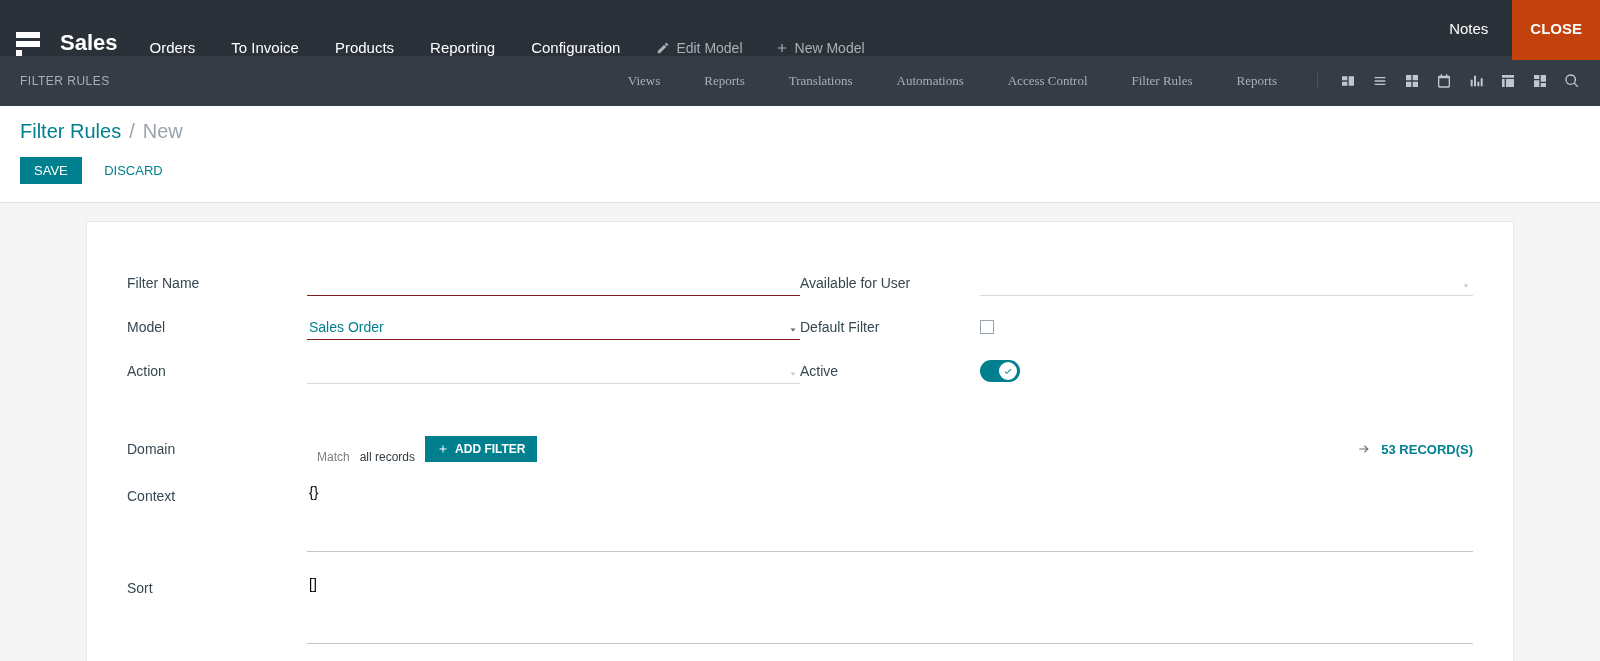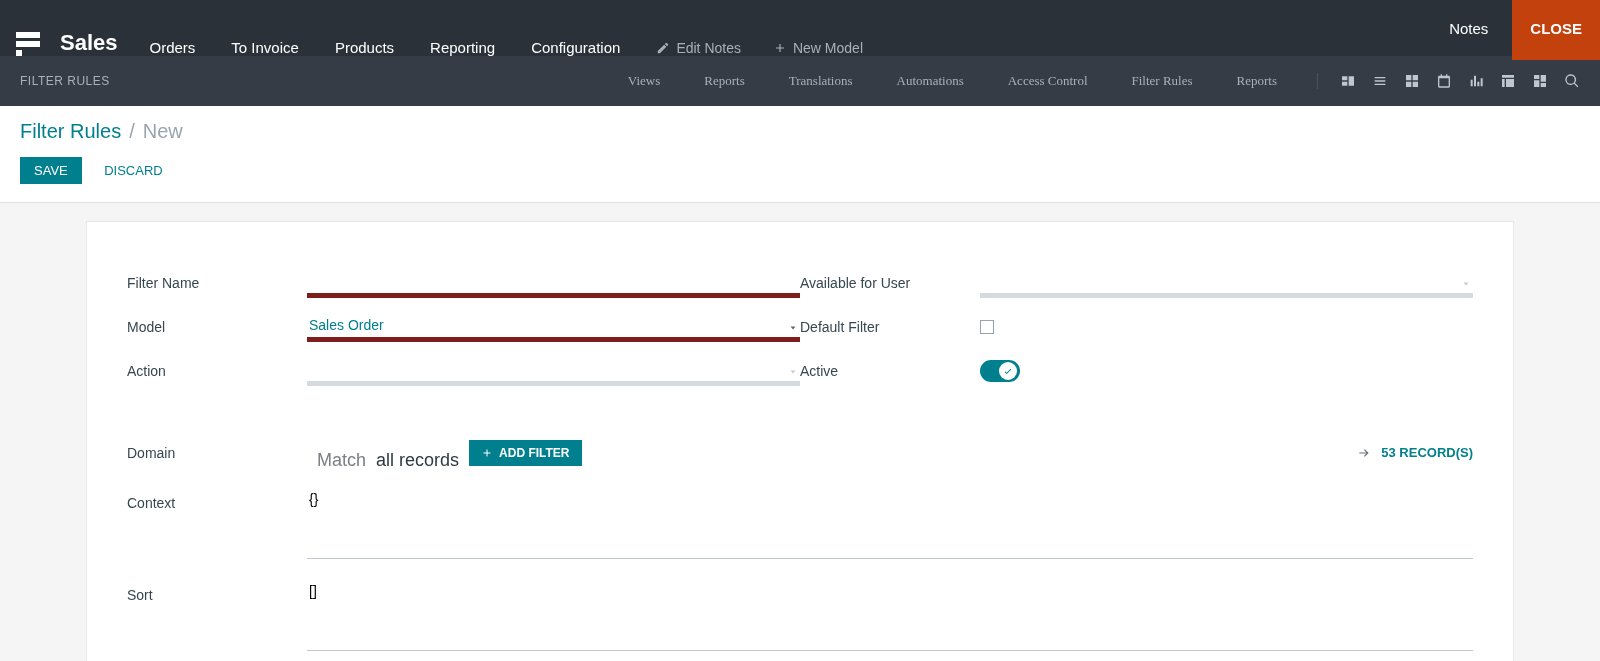--- a/index.html
+++ b/index.html
@@ -34,32 +34,32 @@
   .btn-primary { background: #00808e; color: #fff; }
   .btn-link { color: #00808e; background: transparent; padding: 6px 18px; }
 
   
   .sheet { background: #fff; margin: 18px 86px 30px; border: 1px solid #e5e8eb; padding: 46px 40px 50px; }
   .form-row { display: flex; }
   .form-col { flex: 1; }
   .field { display: flex; align-items: center; margin-bottom: 14px; min-height: 30px; }
   .field-label { width: 180px; font-size: 14px; color: #37474f; }
   .field-ctrl { flex: 1; position: relative; }
-  .u-input { width: 100%; border: none; border-bottom: 5px solid #7f1d1d; background: transparent; font-size: 14px; padding: 4px 18px 4px 2px; color: #00808e; outline: none; }
+  .u-input { width: 100%; border: none; border-bottom: 1px solid #7f1d1d; background: transparent; font-size: 14px; padding: 4px 18px 4px 2px; color: #00808e; outline: none; }
   .u-input.quiet { border-bottom-color: #d5dade; color: #666; }
   .dd-caret { position: absolute; right: 2px; top: 6px; pointer-events: none; }
   .dd-caret svg { width: 10px; height: 10px; fill: #666; }
 
   .checkbox { width: 14px; height: 14px; border: 1px solid #9aa4ae; background: #fff; cursor: pointer; }
   .toggle { width: 40px; height: 22px; background: #00808e; border-radius: 11px; position: relative; cursor: pointer; }
   .toggle .knob { position: absolute; right: 3px; top: 2px; width: 18px; height: 18px; border-radius: 50%; background: #fff; display:flex; align-items:center; justify-content:center; }
   .toggle .knob svg { width: 10px; height: 10px; fill: #00808e; }
 
   .domain-row { display: flex; align-items: center; gap: 10px; margin-top: 34px; }
-  .domain-row .match { color: #7a7f85; font-size: 18px; margin-top: 16px; }
+  .domain-row .match { color: #7a7f85; font-size: 12px; margin-top: 16px; }
   .domain-row .all { color: #2f3a42; }
   .btn-add { background: #00808e; color: #fff; font-weight: 700; font-size: 12px; padding: 6px 12px; display: flex; align-items: center; gap: 6px; cursor: pointer; text-transform: uppercase; }
   .records-link { margin-left: auto; display: flex; align-items: center; gap: 10px; color: #00808e; font-size: 13px; font-weight: 700; cursor: pointer; text-transform: uppercase; }
   .records-link svg { width: 14px; height: 14px; fill: #6a747e; }
 
   .multiline { display: flex; margin-top: 18px; }
   .multiline .field-label { padding-top: 6px; }
   .multiline-input { width: 100%; border: none; border-bottom: 1px solid #bfc6cd; background: transparent; font-family: inherit; font-size: 14px; height: 70px; resize: none; outline: none; padding: 2px; }
 </style>
 </head>
@@ -80,21 +80,21 @@
   <div class="brand">Sales</div>
   <div class="nav-item">Orders</div>
   <div class="nav-item">To Invoice</div>
   <div class="nav-item">Products</div>
   <div class="nav-item">Reporting</div>
   <div class="nav-item">Configuration</div>
   <div class="nav-tool">
     <svg viewBox="0 0 24 24">
         <path d="M3 17.25V21h3.75l11-11-3.75-3.75L3 17.25zM20.7 7.05a1 1 0 0 0 0-1.41l-2.34-2.34a1 1 0 0 0-1.41 0l-1.83 1.83 3.75 3.75 1.83-1.83z"></path>
       </svg>
-    <span>Edit Notes</span>
+    <span>Edit Model</span>
   </div>
   <div class="nav-tool">
     <svg viewBox="0 0 24 24">
         <path d="M19 13h-6v6h-2v-6H5v-2h6V5h2v6h6v2z"></path>
       </svg>
     <span>New Model</span>
   </div>
   <div class="nav-right">
     <div class="notes">Notes</div>
     <div class="close-btn">CLOSE</div>

